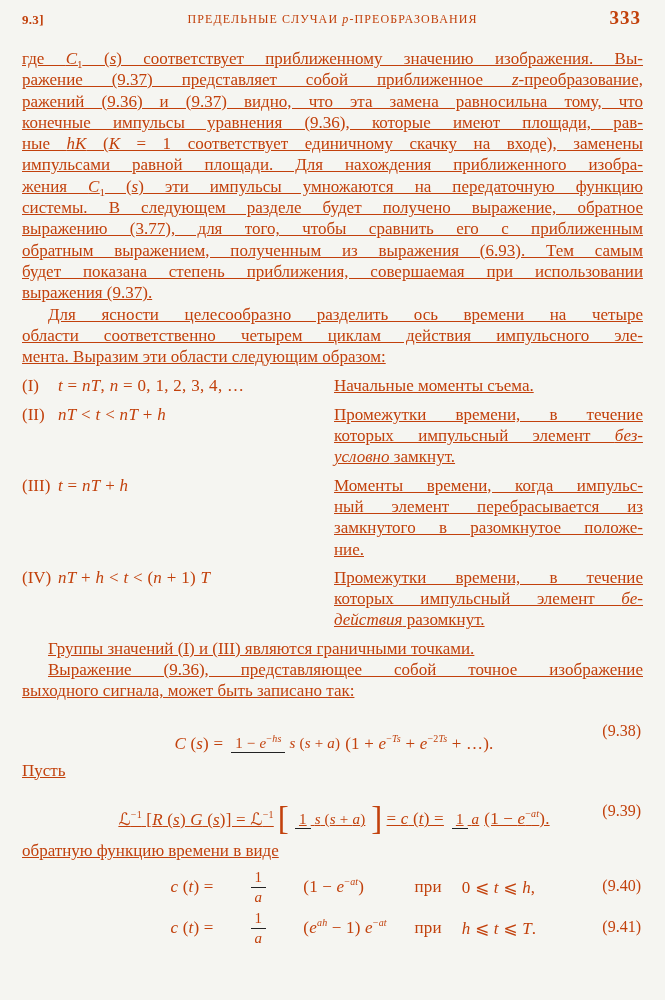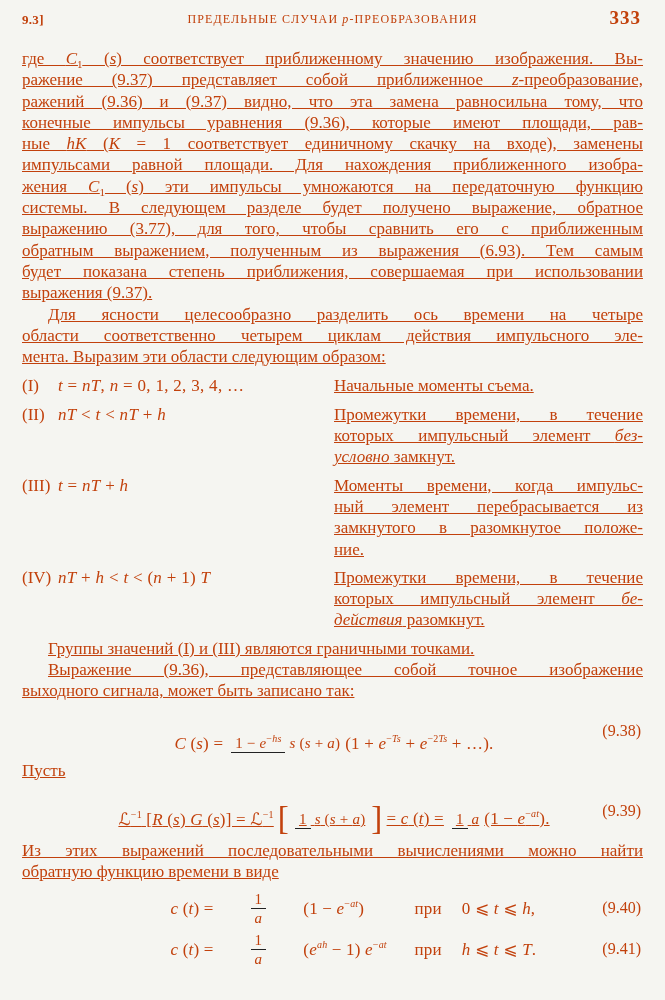--- a/index.html
+++ b/index.html
@@ -163,21 +163,20 @@
         <span class="frac">
           <span class="num">1</span>
           <span class="den"><i>a</i></span>
         </span>
         <span>(1 − <i>e</i><sup>−<i>at</i></sup>).</span>
       </span>
       <span class="eqnum">(9.39)</span>
     </div>
 
     <div class="mt4">
-      <div class="ln">Из этих выражений последовательными вычислениями можно найти</div>
       <div class="ln last">обратную функцию времени в виде</div>
     </div>
 
     <div class="eq eq4 eq940">
       <span class="eqbody">
         <span class="f1">
           <span><i>c</i> (<i>t</i>) =</span>
           <span class="frac">
             <span class="num">1</span>
             <span class="den"><i>a</i></span>

